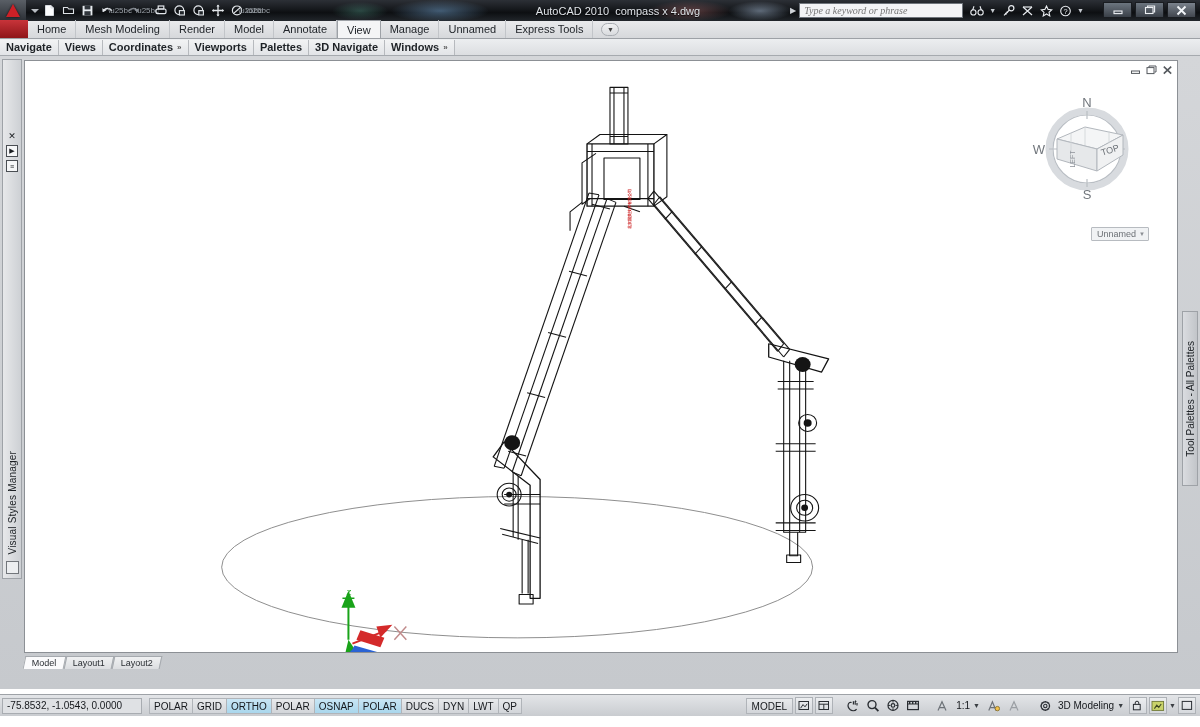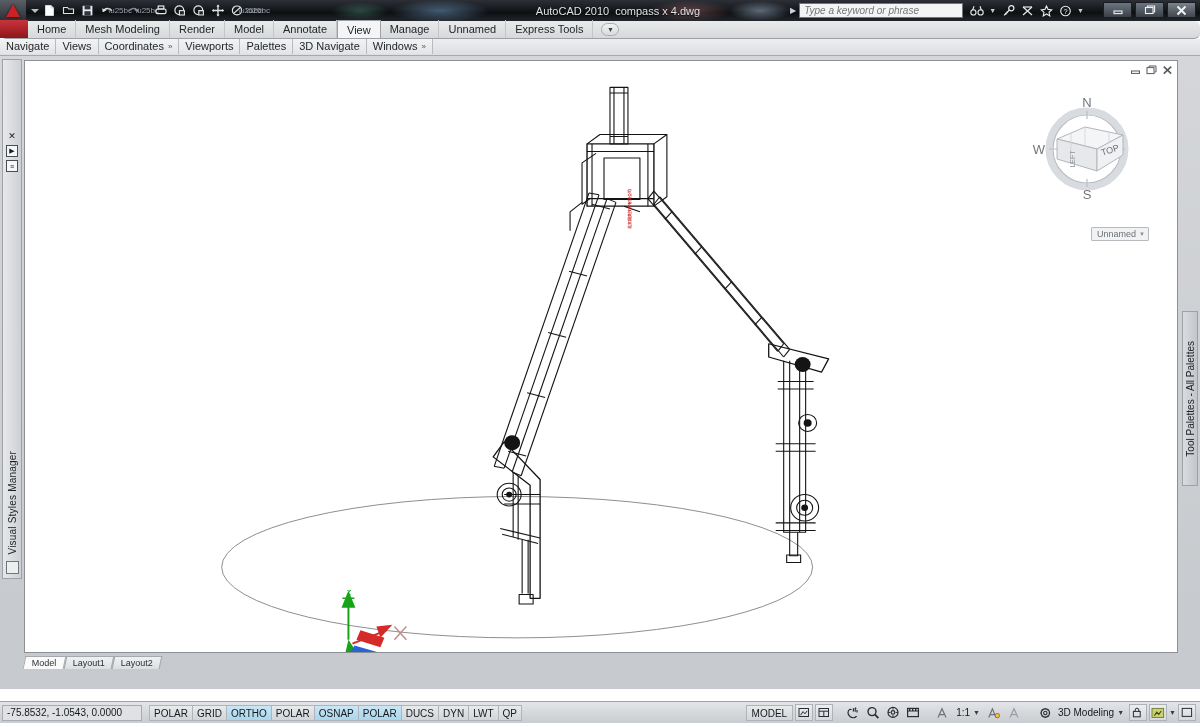--- a/index.html
+++ b/index.html
@@ -59,41 +59,41 @@
     display:flex; align-items:center; z-index:4;
   }
   .search-caret { color:#cfd3d8; font-size:8px; margin-right:3px; }
   .search-box {
     width: 164px; height: 15px;
     background:#f3f4f6; border:1px solid #6f757c;
     display:flex; align-items:center; padding:0 4px;
   }
   .search-box input {
     width:100%; border:0; outline:0; background:transparent;
-    font-family:Liberation Sans, sans-serif; font-style:italic; font-size:10px; color:#7a7f85;
+    font-family:Liberation Serif, serif; font-style:italic; font-size:10px; color:#7a7f85;
   }
   .title-icons { display:flex; align-items:center; gap:5px; margin-left:7px; color:#e8ebef; }
   .ticon { width:14px;height:14px; display:flex;align-items:center;justify-content:center; }
   .tcaret{font-size:7px;color:#c6cad0;}
   .winbtns { position:absolute; right:4px; top:2px; display:flex; gap:3px; z-index:5; }
   .winbtn {
     width:29px;height:16px;
     background:linear-gradient(180deg,#6c757f,#3a4048);
     border:1px solid #1a1d21;
     display:flex;align-items:center;justify-content:center;
     color:#e9edf1; font-size:10px;
   }
   .winbtn.close{ background:linear-gradient(180deg,#7a828c,#41464e); }
 
   
   .ribbon-tabs {
     position:absolute; left:0; top:21px; width:1200px; height:18px;
     background: linear-gradient(180deg,#e9eaec,#d6d8db);
     border-bottom:1px solid #9da1a6;
-    display:flex; align-items:flex-end;border-radius:6px;
+    display:flex; align-items:flex-end;
   }
   .tab-spacer{width:28px;height:18px;background:linear-gradient(180deg,#c8343a,#8f1519);}
   .rtab {
     padding:0 9px; height:18px; line-height:18px; font-size:11px; color:#22262b;
     border-right:1px solid #c2c5c9;
   }
   .rtab.active {
     background:#f4f5f6; border-left:1px solid #9da1a6; border-right:1px solid #9da1a6;
     border-top:1px solid #9da1a6; position:relative; top:0;
   }
@@ -102,21 +102,21 @@
     background:linear-gradient(180deg,#f0f1f2,#d9dbde);
     display:flex;align-items:center;justify-content:center; font-size:7px;color:#444;
     align-self:center;
   }
 
   
   .panel-row{
     position:absolute;left:0;top:39px;width:1200px;height:17px;
     background:linear-gradient(180deg,#eceef0,#dcdee1);
     border-bottom:1px solid #a6aaaf;
-    display:flex; align-items:flex-start;
+    display:flex; align-items:flex-end;font-weight:bold;
   }
   .panel-item{
     height:15px; line-height:15px; padding:0 6px; font-size:11px; color:#1e2226;
     border-right:1px solid #b7babe; display:flex;align-items:center;gap:4px;
     background:linear-gradient(180deg,#f2f3f4,#e2e4e7);
   }
   .panel-x{font-size:8px;color:#555;}
 
   
   .workspace{
@@ -183,21 +183,21 @@
     font-size:9px;color:#2a2e33; padding:0 7px; height:13px; line-height:13px;
     background:linear-gradient(180deg,#f0f1f2,#dcdee1);
     border:1px solid #a5a9ae; border-bottom:0;
     transform: skewX(-12deg);
   }
   .ltab span{display:inline-block;transform:skewX(12deg);}
   .ltab.active{background:#fbfbfc;}
 
   
   .statusbar{
-    position:absolute;left:0;bottom:4px;width:1200px;height:22px;
+    position:absolute;left:0;bottom:11px;width:1200px;height:22px;
     background:linear-gradient(180deg,#e3e5e8,#c9ccd0);
     border-top:1px solid #9ea2a7;
     display:flex;align-items:center;
   }
   .coords{
     width:140px; height:16px; margin-left:2px;
     background:#dfe1e4; border:1px solid #a8acb1;
     display:flex;align-items:center; padding-left:4px;
     font-size:10px;color:#15181c;
   }

